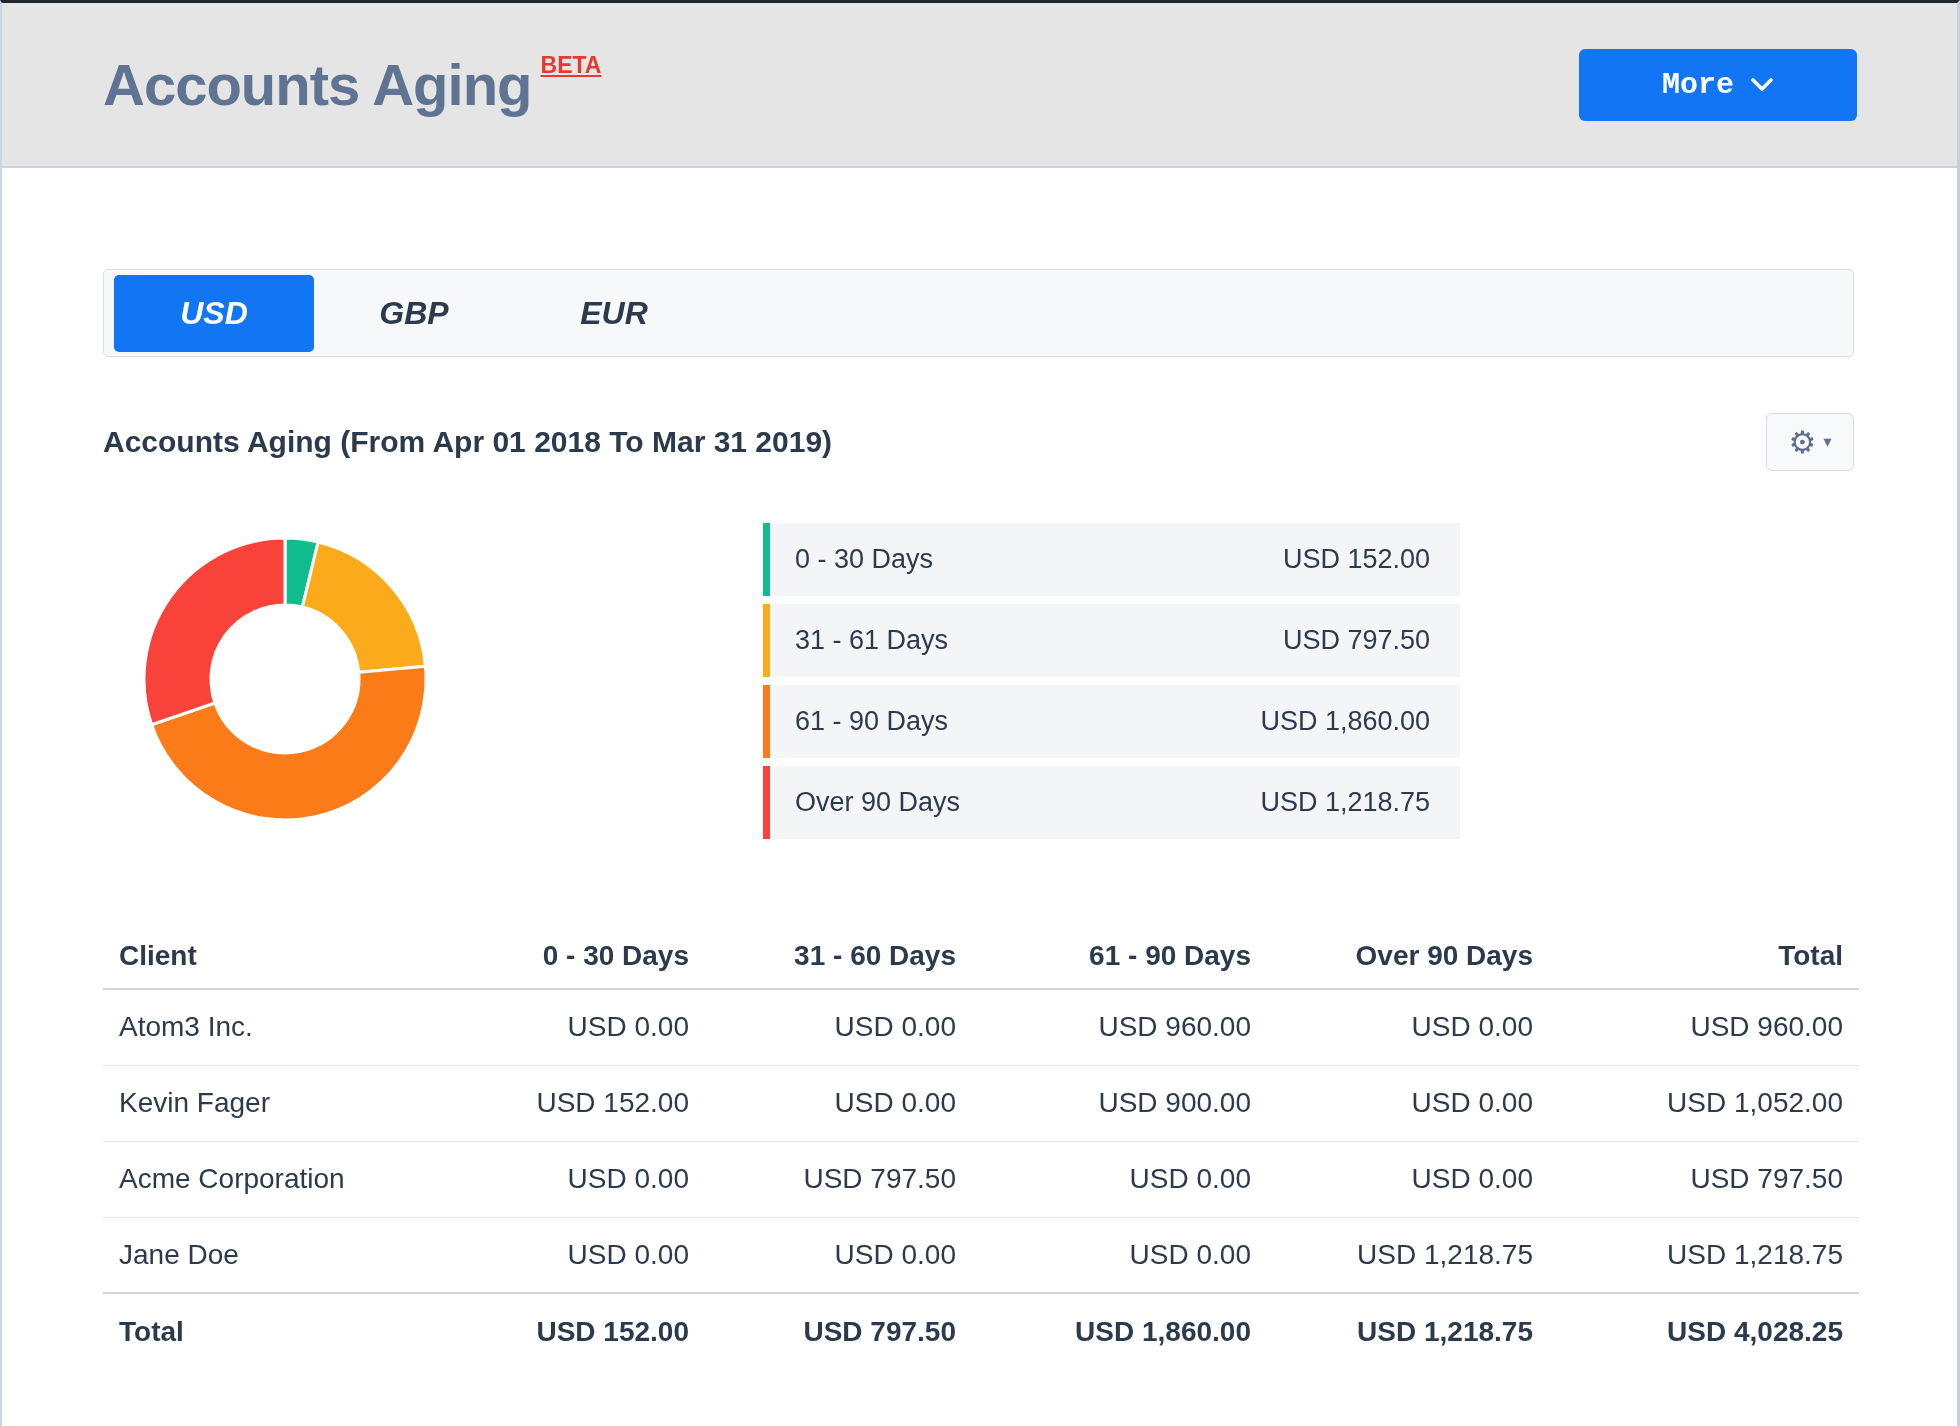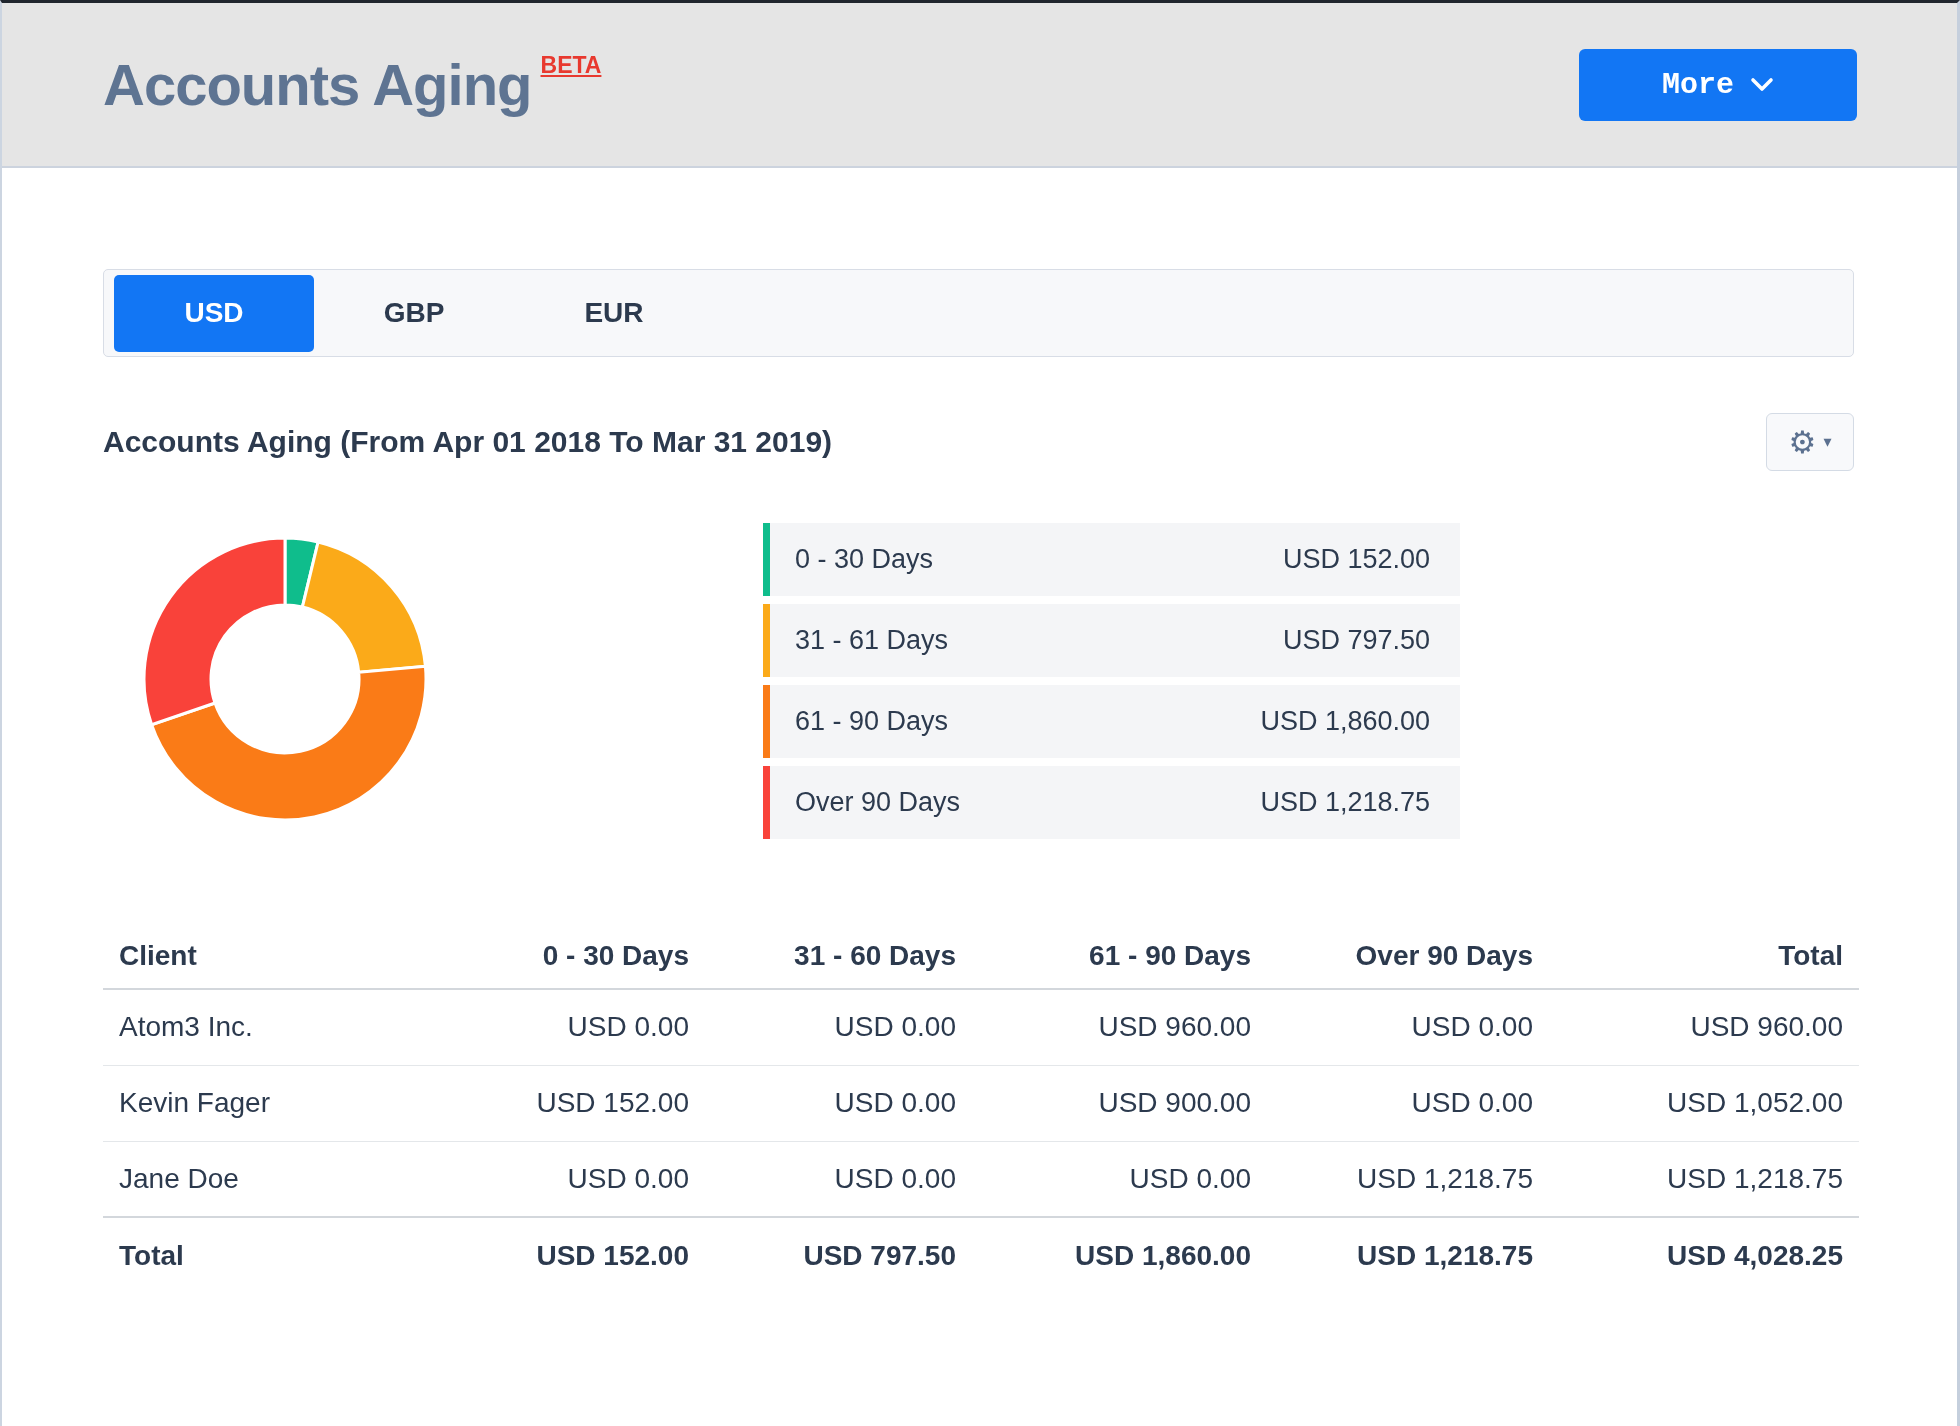--- a/index.html
+++ b/index.html
@@ -33,22 +33,22 @@
   
   .content { padding:0 103px 0 101px; }
 
   .currency-tabs {
     margin-top:101px; height:88px; background:#f7f8fa;
     border:1px solid #d8dde6; border-radius:5px;
     display:flex; align-items:center; padding:0 10px;
   }
   .tab {
     width:200px; height:77px; border:none; background:transparent; border-radius:5px;
-    font-size:28px; font-weight:bold; font-family:inherit; color:#2c3a4e;
-    display:flex; align-items:center; justify-content:center; cursor:pointer;
+    font-size:32px; font-weight:bold; font-family:inherit; color:#2c3a4e;
+    display:flex; align-items:center; justify-content:center; cursor:pointer;font-style:italic;
   }
   .tab.active { background:#1276f4; color:#fff; }
 
   .section-head {
     margin-top:56px; display:flex; align-items:center; justify-content:space-between; height:58px;
   }
   .section-title { font-size:30px; font-weight:bold; color:#2c3a4e; }
   .settings-button {
     width:88px; height:58px; background:#f8f9fb; border:1px solid #d4dbe5; border-radius:6px;
     display:flex; align-items:center; justify-content:center; gap:7px; cursor:pointer;
@@ -178,20 +178,28 @@
           </tr>
           <tr>
             <td class="col-client">Kevin Fager</td>
             <td class="col-num">USD 152.00</td>
             <td class="col-num">USD 0.00</td>
             <td class="col-num">USD 900.00</td>
             <td class="col-num">USD 0.00</td>
             <td class="col-num">USD 1,052.00</td>
           </tr>
           <tr>
+            <td class="col-client">Acme Corporation</td>
+            <td class="col-num">USD 0.00</td>
+            <td class="col-num">USD 797.50</td>
+            <td class="col-num">USD 0.00</td>
+            <td class="col-num">USD 0.00</td>
+            <td class="col-num">USD 797.50</td>
+          </tr>
+          <tr>
             <td class="col-client">Jane Doe</td>
             <td class="col-num">USD 0.00</td>
             <td class="col-num">USD 0.00</td>
             <td class="col-num">USD 0.00</td>
             <td class="col-num">USD 1,218.75</td>
             <td class="col-num">USD 1,218.75</td>
           </tr>
         </tbody>
       <tfoot>
           <tr id="table-total-row">

